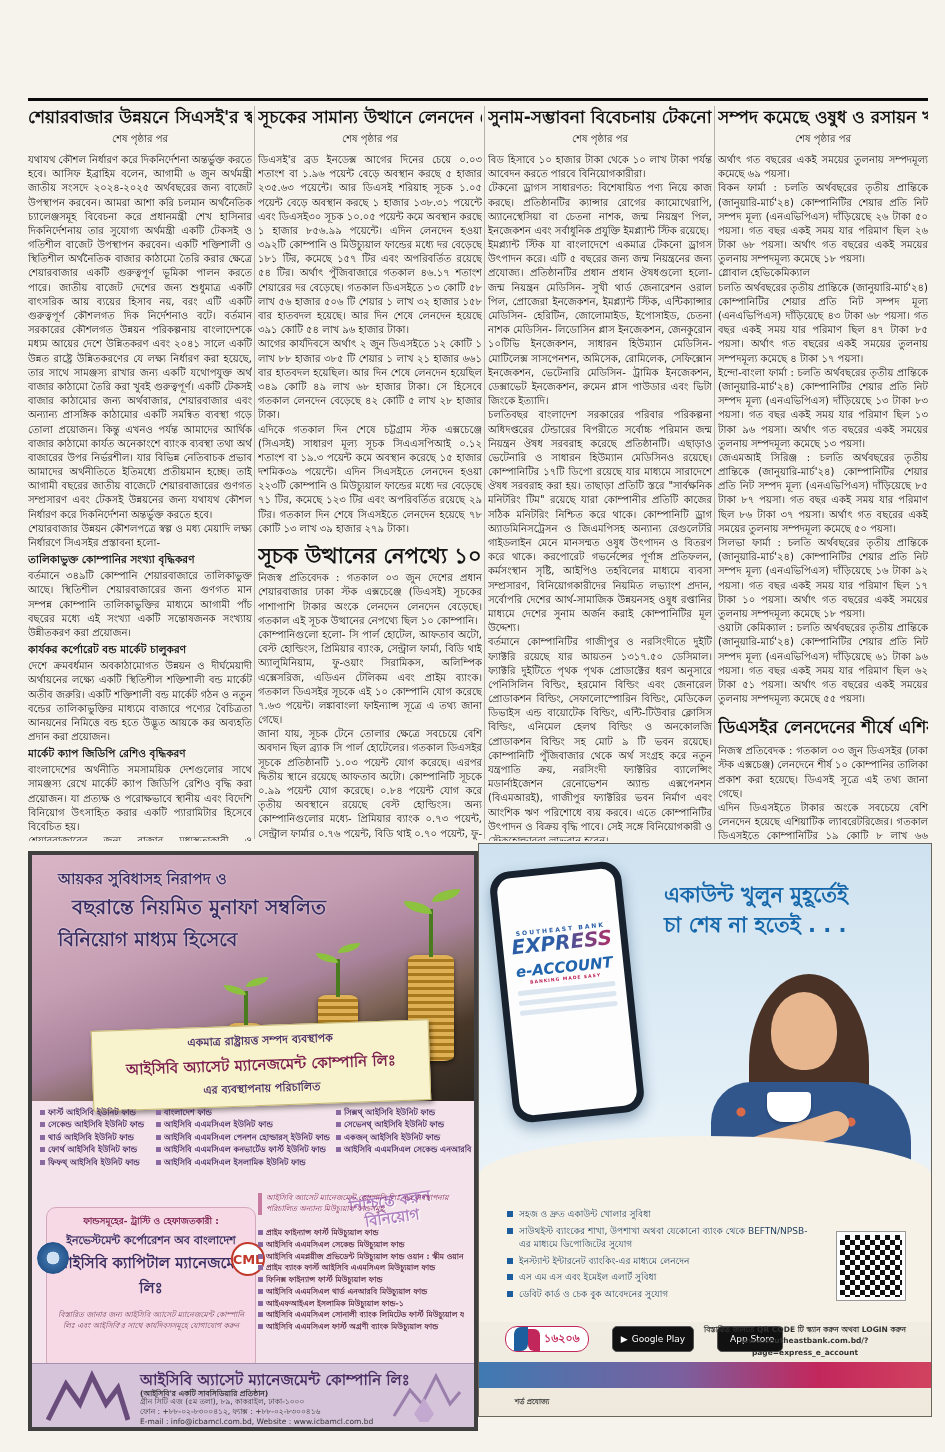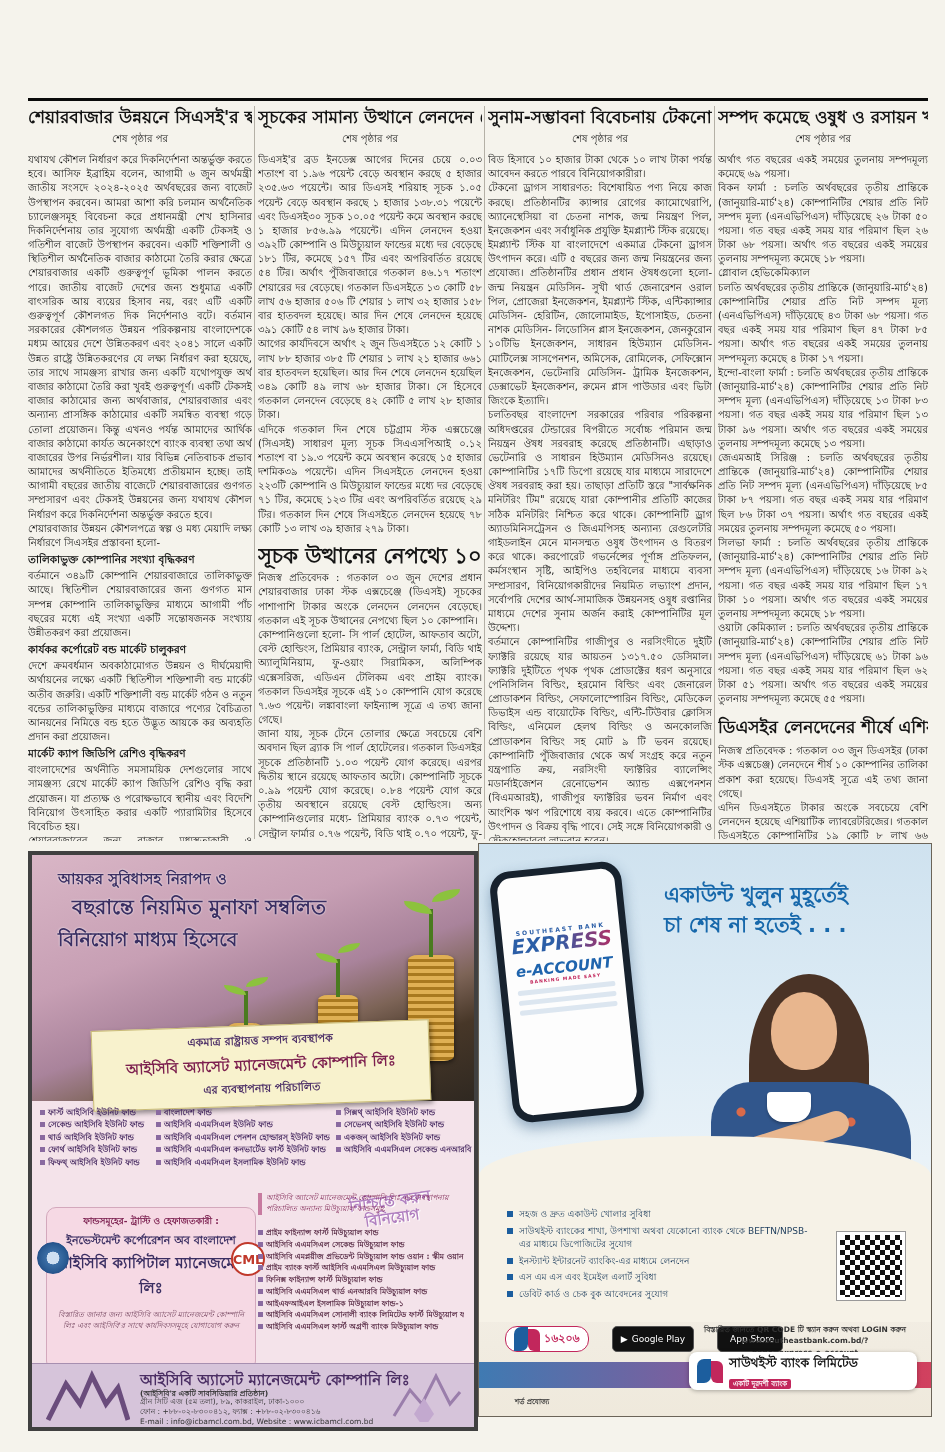--- a/index.html
+++ b/index.html
@@ -326,26 +326,16 @@
       <div class="badge-store">
           <span></span>
           <span>App Store</span>
         </div>
     </div>
     <div class="seb-qrnote">
       <span>বিস্তারিত জানতে QR CODE টি স্ক্যান করুন অথবা LOGIN করুন</span><br>
       <span>www.southeastbank.com.bd/?page=express_e_account</span>
     </div>
     <div class="seb-strip"></div>
-    <div class="seb-logo-box">
-      <span class="sb-mark">
-          <span class="b1"></span>
-          <span class="b2"></span>
-        </span>
-      <span>
-        <span class="n1">সাউথইস্ট ব্যাংক লিমিটেড</span><br>
-        <span class="n2">একটি দূরদর্শী ব্যাংক</span>
-      </span>
-    </div>
     <div class="seb-foot">শর্ত প্রযোজ্য</div>
   </div>
 
 </div>
 
 </body></html>

